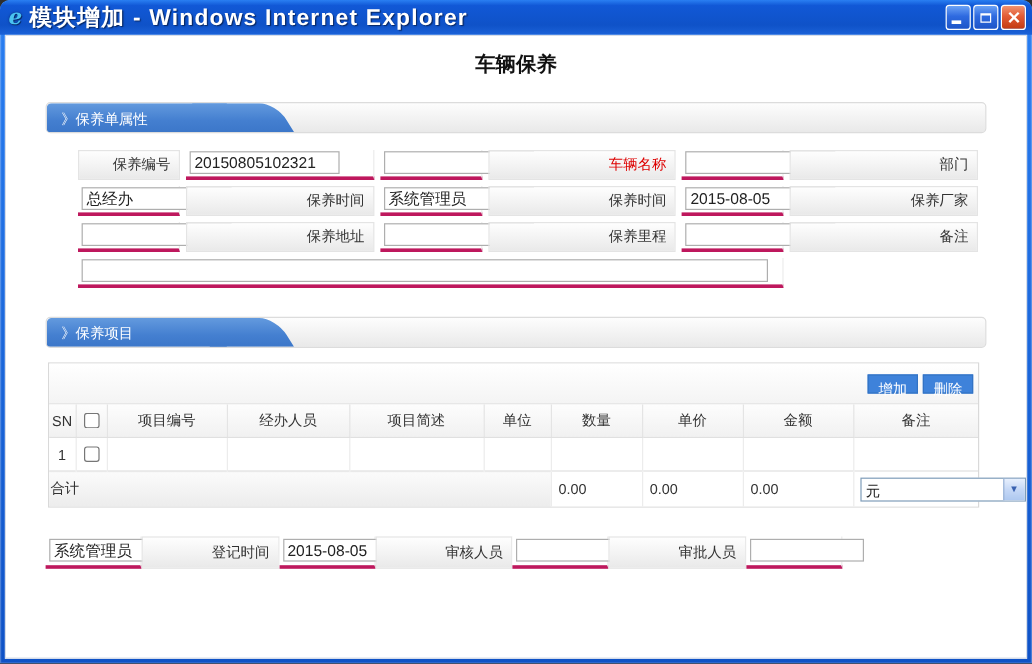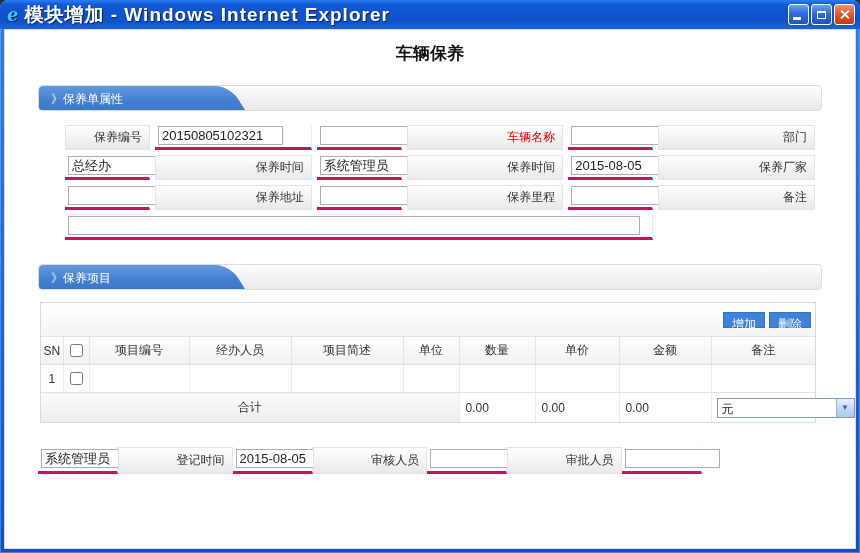--- a/index.html
+++ b/index.html
@@ -38,21 +38,21 @@
   .cell.wide .inp{width:calc(100% - 12px);}
   
   .items-box{margin:12px 40px 0 36px;border:1px solid #d9d9d9;}
   .items-toolbar{height:33px;background:linear-gradient(180deg,#ffffff,#f4f4f4);border-bottom:1px solid #e2e2e2;display:flex;align-items:center;justify-content:flex-end;padding-right:4px;gap:4px;}
   .btn-blue{background:#3e82da;border:1px solid #3373c4;color:#fff;font-size:12px;font-family:"Liberation Sans",sans-serif;height:16px;padding:0 8px;cursor:pointer;line-height:22px;}
   .items-table{width:100%;border-collapse:collapse;font-size:12px;color:#333;table-layout:fixed;}
   .items-table th{font-weight:normal;background:linear-gradient(180deg,#fdfdfd,#f1f1f1);border-right:1px solid #e4e4e4;border-bottom:1px solid #e0e0e0;height:25px;text-align:center;}
   .items-table td{border-right:1px solid #ececec;height:25px;background:#fff;}
   .items-table th:last-child,.items-table td:last-child{border-right:none;}
   .items-table tfoot td{border-top:1px solid #e0e0e0;height:27px;}
-  .total-label-cell{background:linear-gradient(180deg,#fbfbfb,#ececec)!important;text-align:center;color:#333;}
+  .total-label-cell{background:linear-gradient(180deg,#fbfbfb,#ececec)!important;color:#333;}
   .num-cell{padding-left:6px;}
   .sn-cell{text-align:center;}
   .cb{margin:0 auto;display:block;width:13px;height:13px;}
   
   .xp-select{display:flex;width:138px;height:20px;border:1px solid #7f9db9;background:#fff;margin-left:4px;box-sizing:border-box;cursor:pointer;}
   .xp-select .val{flex:1;font-size:12px;padding:2px 4px;color:#222;overflow:hidden;white-space:nowrap;}
   .xp-select .arrow-btn{width:17px;background:linear-gradient(180deg,#e8f0fd 0%,#c5d8f6 50%,#aec8f0 100%);border-left:1px solid #9ab2d5;display:flex;align-items:center;justify-content:center;color:#3a62b0;font-size:8px;}
   
   .footer-grid{display:grid;grid-template-columns:repeat(4,80px 1fr);grid-auto-rows:27px;margin:24px 40px 0 34px;font-size:12px;}
   .footer-grid .lbl{line-height:25px;}

